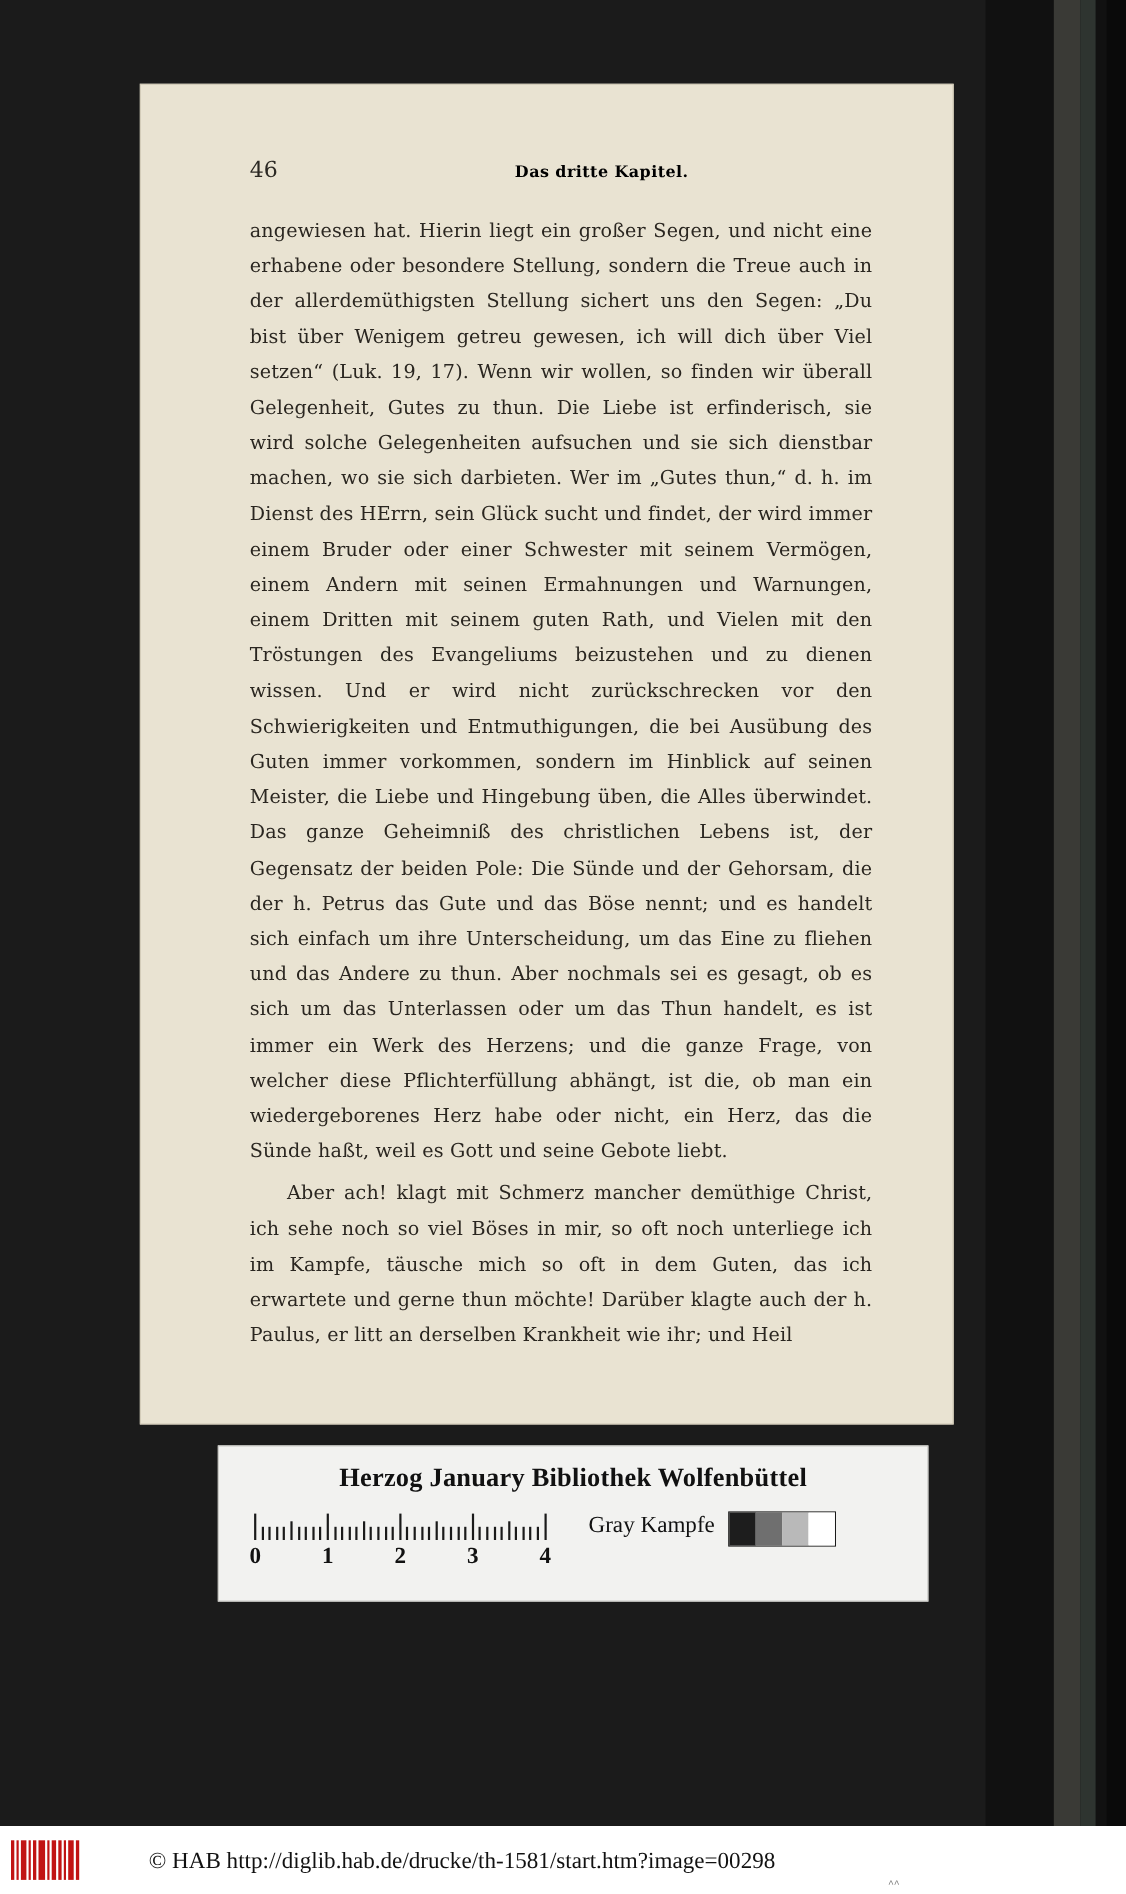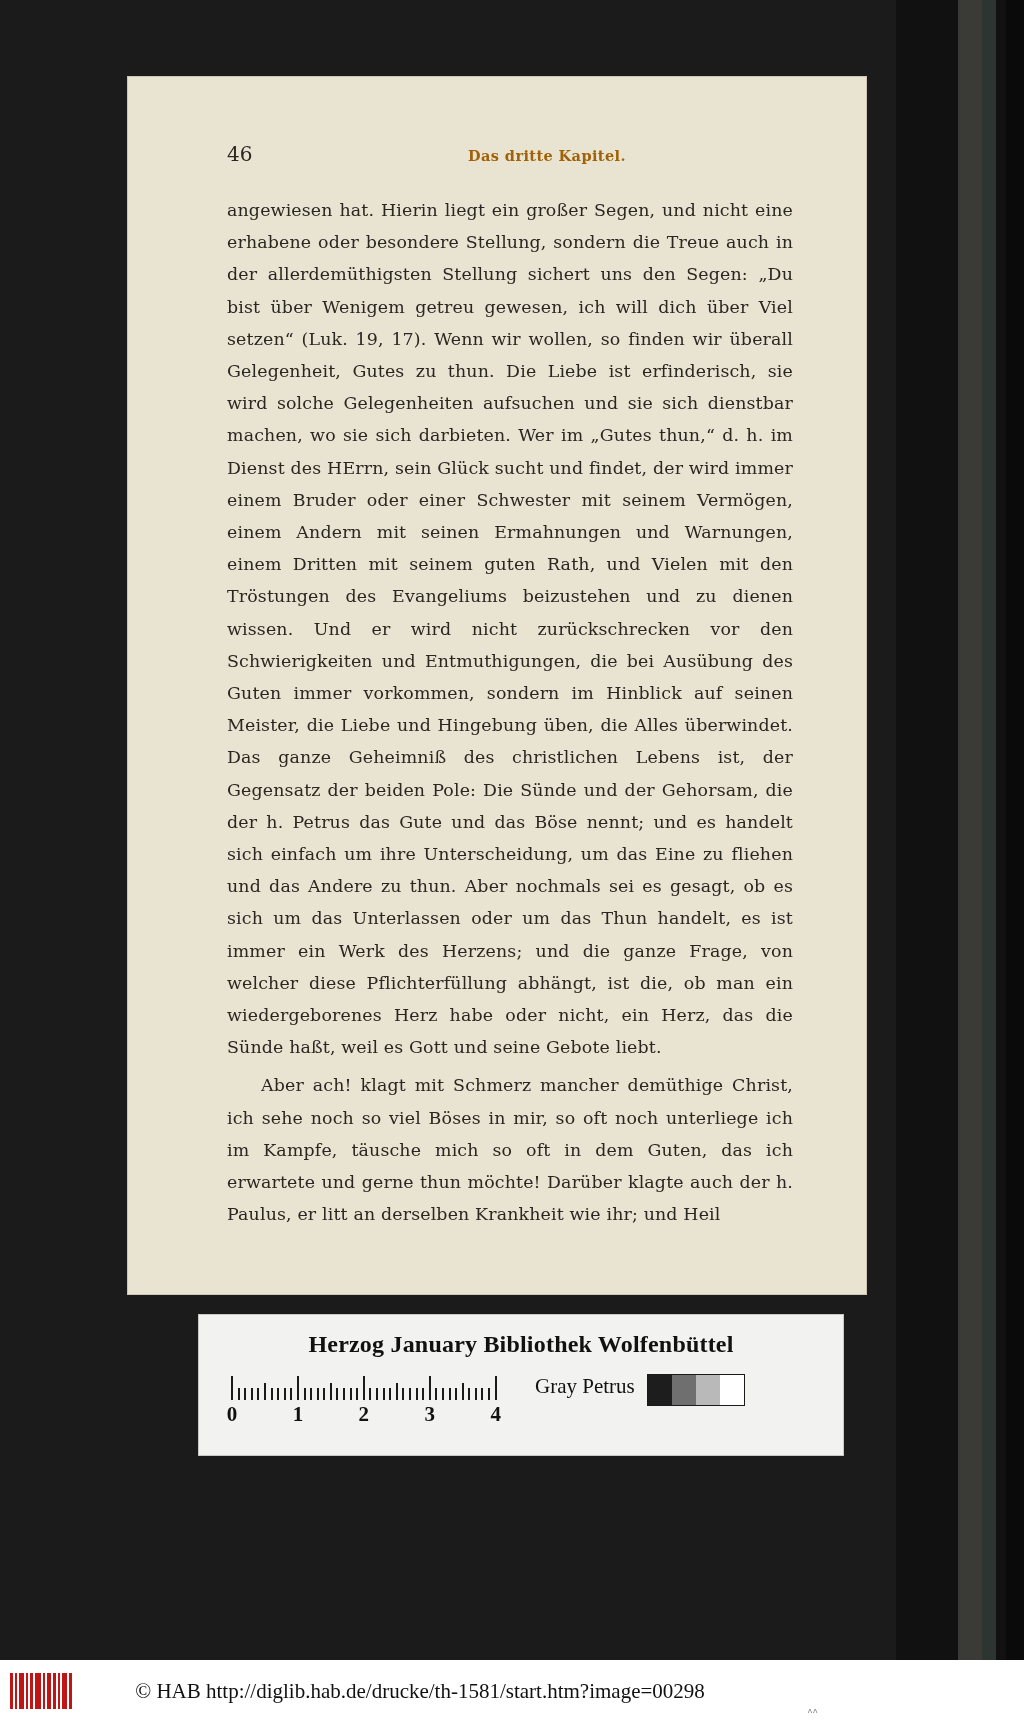--- a/index.html
+++ b/index.html
@@ -81,21 +81,21 @@
     color: #2b2823;
     width: 120px;
   }
   .runhead {
     flex: 1;
     text-align: center;
     font-family: "DejaVu Serif", serif;
     font-weight: bold;
     font-size: 14.5px;
     letter-spacing: 0.4px;
-    color: #a16207;
+    color: #000000;
     margin-left: -40px;
   }
 
   
   .body-text {
     font-family: "DejaVu Serif", serif;
     font-size: 17.4px;
     line-height: 32.2px;
     color: #2a2620;
     text-align: justify;
@@ -297,21 +297,21 @@
             <div class="tick" style="left: 267.636px; height: 24px;"></div>
           </div>
         <div class="numrow" id="numrow">
             <div class="num" style="left: 5px;">0</div>
             <div class="num" style="left: 70.9091px;">1</div>
             <div class="num" style="left: 136.818px;">2</div>
             <div class="num" style="left: 202.727px;">3</div>
             <div class="num" style="left: 268.636px;">4</div>
           </div>
       </div>
-      <div id="grayscale-label">Gray Petrus</div>
+      <div id="grayscale-label">Gray Kampfe</div>
       <div id="gray-patches">
         <div style="background:#1d1d1d"></div>
         <div style="background:#6f6f6f"></div>
         <div style="background:#b9b9b9"></div>
         <div style="background:#ffffff"></div>
       </div>
     </div>
   </div>
 </div>
 

